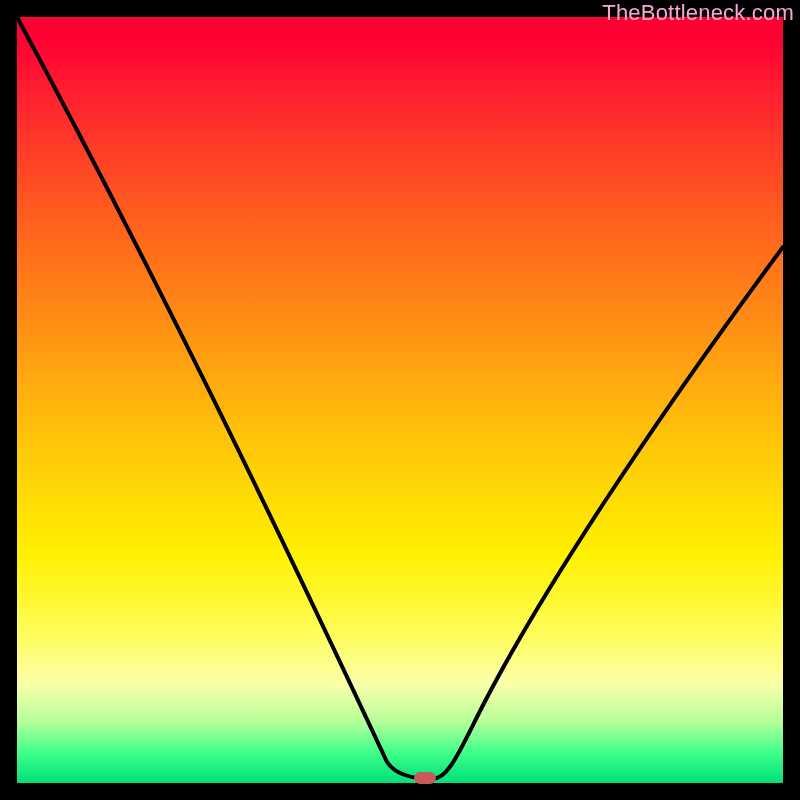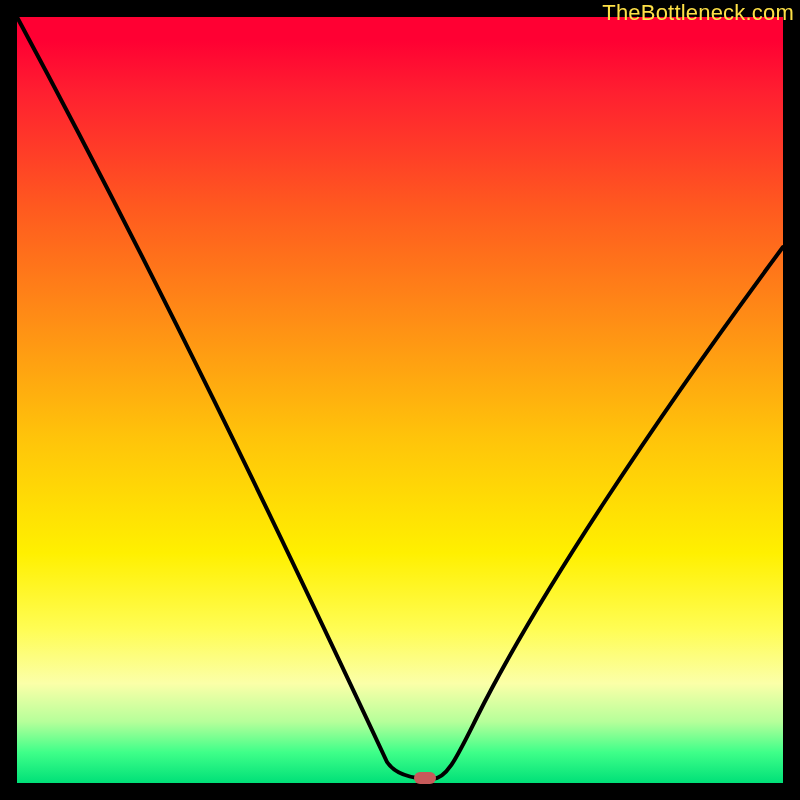--- a/index.html
+++ b/index.html
@@ -35,21 +35,21 @@
       #fbffa8 87%,
       #b6ff9a 92%,
       #3fff89 96%,
       #00e078 100%
     );
   }
   .watermark {
     position: absolute;
     top: 0px;
     right: 6px;
-    color: #fde047;
+    color: #f9a8d4;
     font-size: 22px;
     font-weight: 500;
     letter-spacing: 0.2px;
     text-align: center;
   }
   svg.curve {
     position: absolute;
     left: 0; top: 0;
     width: 766px;
     height: 766px;

